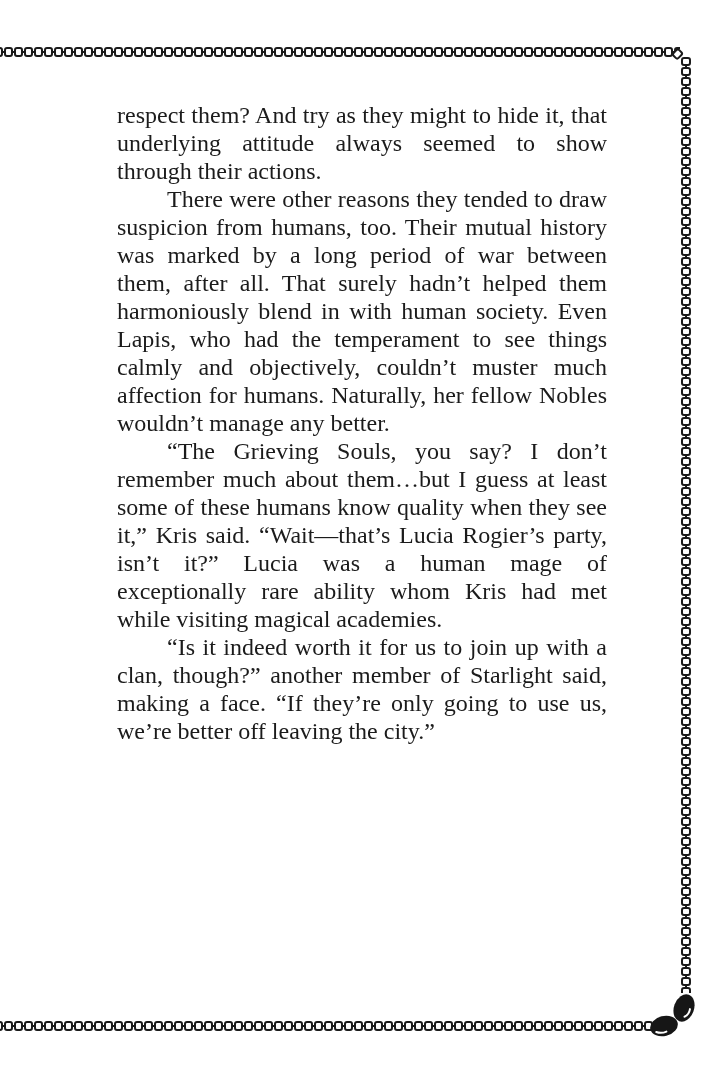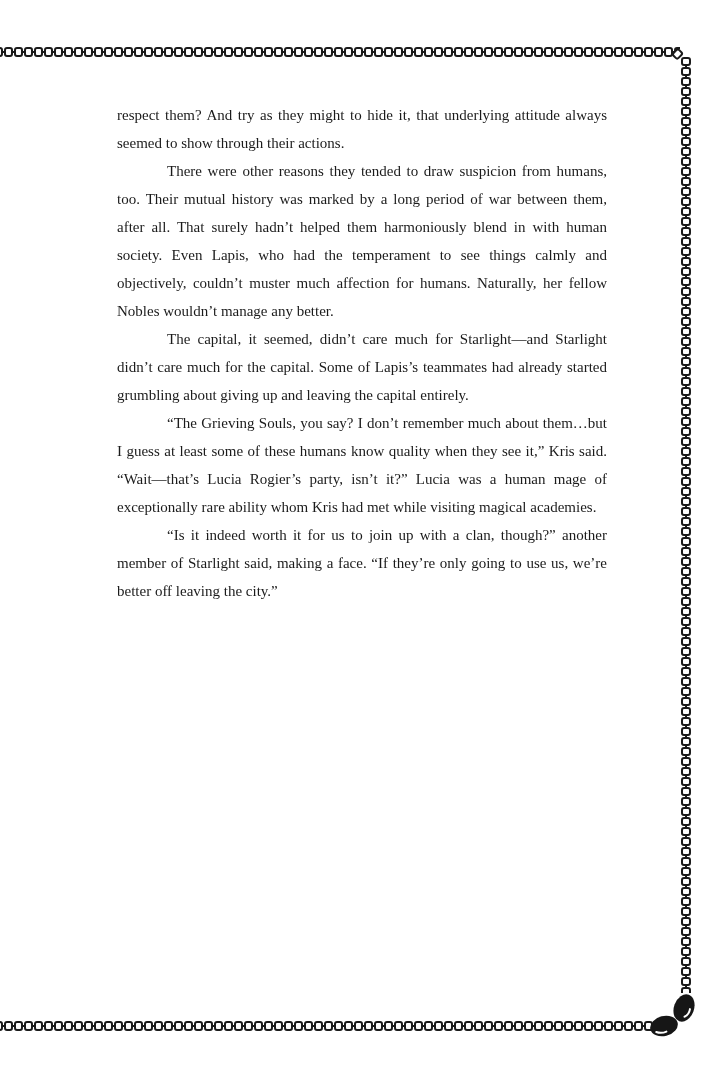--- a/index.html
+++ b/index.html
@@ -16,21 +16,21 @@
     font-family: "Liberation Serif", "DejaVu Serif", serif;
   }
 
   
   .text-column {
     position: absolute;
     left: 117px;
     top: 101px;
     width: 490px;
     color: #1b1b1b;
-    font-size: 15px;
+    font-size: 24px;
     line-height: 28px;
     text-align: justify;
   }
   .text-column p {
     margin: 0;
     text-indent: 50px;
   }
   .text-column p.no-indent {
     text-indent: 0;
   }
@@ -336,18 +336,17 @@
     </g>
     <g transform="rotate(-14 664 1026)">
       <ellipse cx="664" cy="1026" rx="14" ry="10" fill="#161616"></ellipse>
       <path d="M 655 1030 q 4.5 3 10 2" stroke="#ffffff" stroke-width="2" fill="none" stroke-linecap="round"></path>
     </g>
   </svg>
 
   <main class="text-column">
     <p class="no-indent">respect them? And try as they might to hide it, that underlying attitude always seemed to show through their actions.</p>
     <p>There were other reasons they tended to draw suspicion from humans, too. Their mutual history was marked by a long period of war between them, after all. That surely hadn’t helped them harmoniously blend in with human society. Even Lapis, who had the temperament to see things calmly and objectively, couldn’t muster much affection for humans. Naturally, her fellow Nobles wouldn’t manage any better.</p>
-    <p>The capital, it seemed, didn’t care much for Starlight—and Starlight didn’t care much for the capital. Some of Lapis’s teammates had already started grumbling about giving up and leaving the capital entirely.</p>
     <p>“The Grieving Souls, you say? I don’t remember much about them…but I guess at least some of these humans know quality when they see it,” Kris said. “Wait—that’s Lucia Rogier’s party, isn’t it?” Lucia was a human mage of exceptionally rare ability whom Kris had met while visiting magical academies.</p>
     <p>“Is it indeed worth it for us to join up with a clan, though?” another member of Starlight said, making a face. “If they’re only going to use us, we’re better off leaving the city.”</p>
   </main>
 
 </div>
 
 </body></html>

